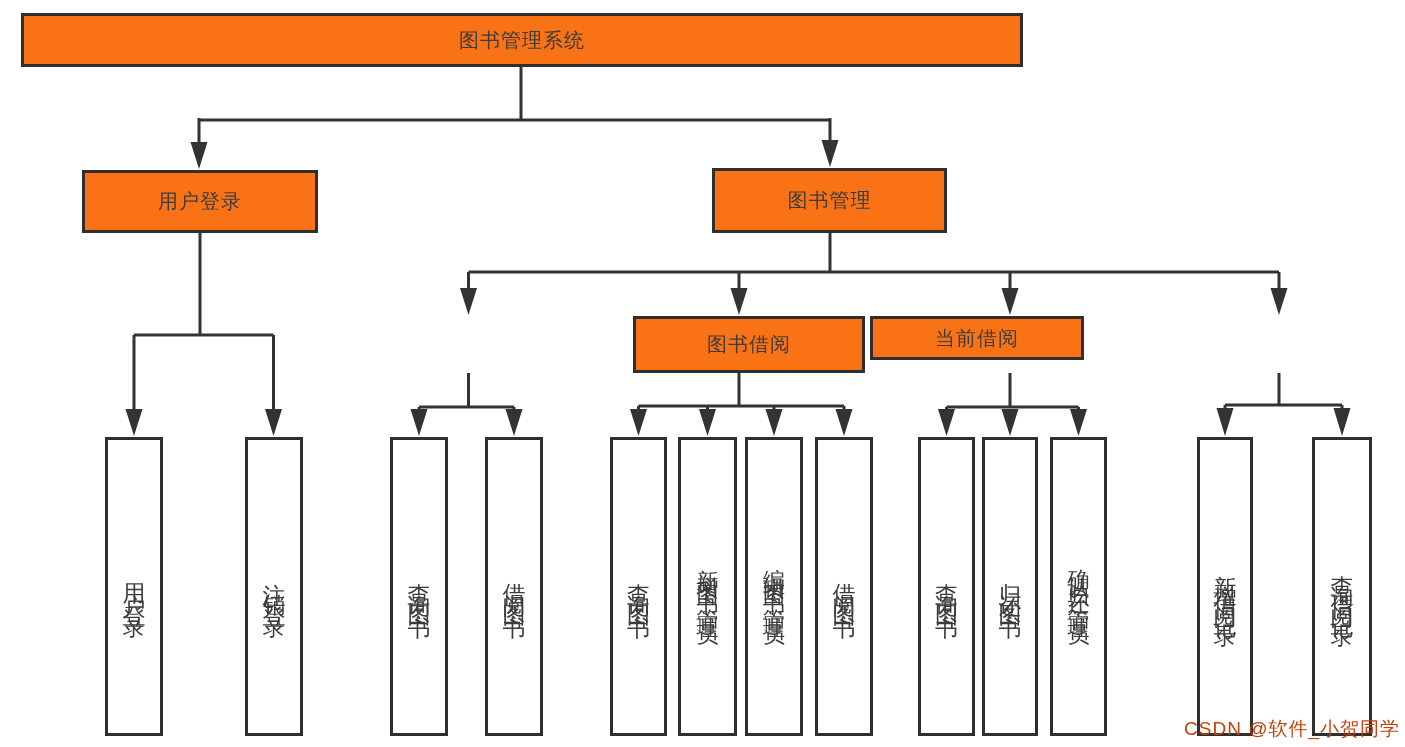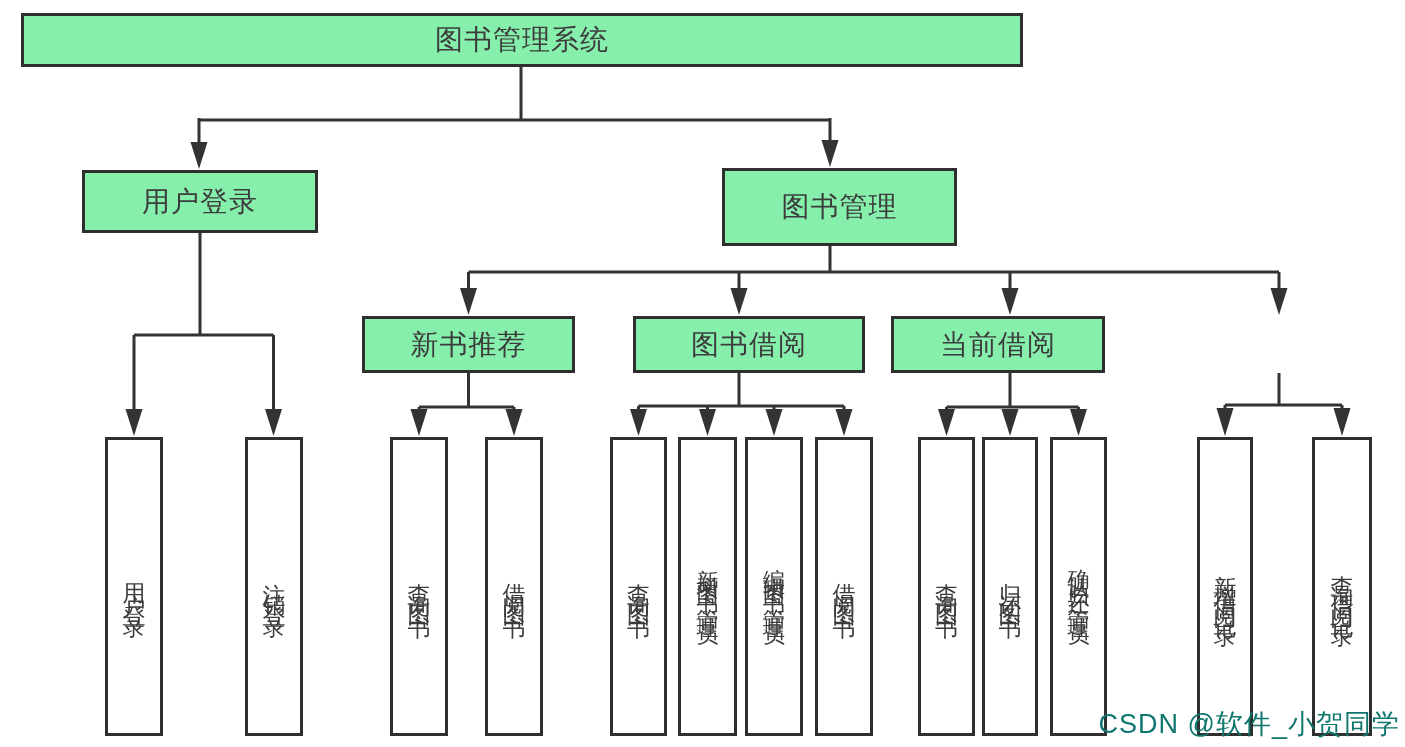--- a/index.html
+++ b/index.html
@@ -10,24 +10,24 @@
     font-family:"Liberation Sans","DejaVu Sans",sans-serif;
     overflow:hidden;
   }
   #connectors{position:absolute;left:0;top:0;width:1405px;height:747px;}
   #connectors path{fill:none;stroke:#333333;stroke-width:3;}
   #connectors polygon{fill:#333333;stroke:none;}
   .hbox{
     position:absolute;
     box-sizing:border-box;
     border:3px solid #2f2f2f;
-    background:#86efac;
+    background:#f97316;
     display:flex;align-items:center;justify-content:center;
     color:#3c3c3c;
-    font-size:28px;
+    font-size:20px;
     letter-spacing:1px;
     white-space:nowrap;
   }
   .vbox{
     position:absolute;
     box-sizing:border-box;
     border:3px solid #2f2f2f;
     background:#ffffff;
     top:437px;height:299px;
     display:flex;align-items:center;justify-content:center;
@@ -37,22 +37,22 @@
   .vbox span{
     writing-mode:vertical-rl;
     letter-spacing:11px;
     line-height:1;
   }
   .vbox.ls6 span{letter-spacing:10px;}
   .vbox.ls9 span{letter-spacing:8px;font-size:22px;}
   #watermark{
     position:absolute;
     right:5px;bottom:5px;
-    font-size:27px;
-    color:#0f766e;
+    font-size:19px;
+    color:#c2410c;
     letter-spacing:1px;
     white-space:nowrap;
   }
 </style>
 </head>
 <body>
 
 <div id="canvas">
 
   <svg id="connectors" viewBox="0 0 1405 747" xmlns="http://www.w3.org/2000/svg">
@@ -94,25 +94,24 @@
     <g>
       <path d="M1279 373 L1279 405 M1225 405 L1342 405 M1225 405 L1225 412 M1342 405 L1342 412"></path>
       <polygon points="1216.5,408 1233.5,408 1225,436"></polygon>
       <polygon points="1333.5,408 1350.5,408 1342,436"></polygon>
     </g>
   </svg>
 
   <div class="hbox" style="left:21px;top:13px;width:1002px;height:54px;">图书管理系统</div>
 
   <div class="hbox" style="left:82px;top:170px;width:236px;height:63px;">用户登录</div>
-  <div class="hbox" style="left:712px;top:168px;width:235px;height:78px;margin-left:10px;">图书管理</div>
+  <div class="hbox" style="left:712px;top:168px;width:235px;height:65px;">图书管理</div>
 
-  <div class="hbox" style="left:362px;top:316px;width:213px;height:57px;">新书推荐</div>
   <div class="hbox" style="left:633px;top:316px;width:232px;height:57px;">图书借阅</div>
-  <div class="hbox" style="left:891px;top:316px;width:214px;height:57px;">当前借阅</div>
+  <div class="hbox" style="left:870px;top:316px;width:214px;height:44px;">当前借阅</div>
 
   <div class="vbox" style="left:105px;width:58px;">
     <span>用户登录</span>
   </div>
   <div class="vbox" style="left:245px;width:58px;">
     <span>注销登录</span>
   </div>
 
   <div class="vbox" style="left:390px;width:58px;">
     <span>查询图书</span>

